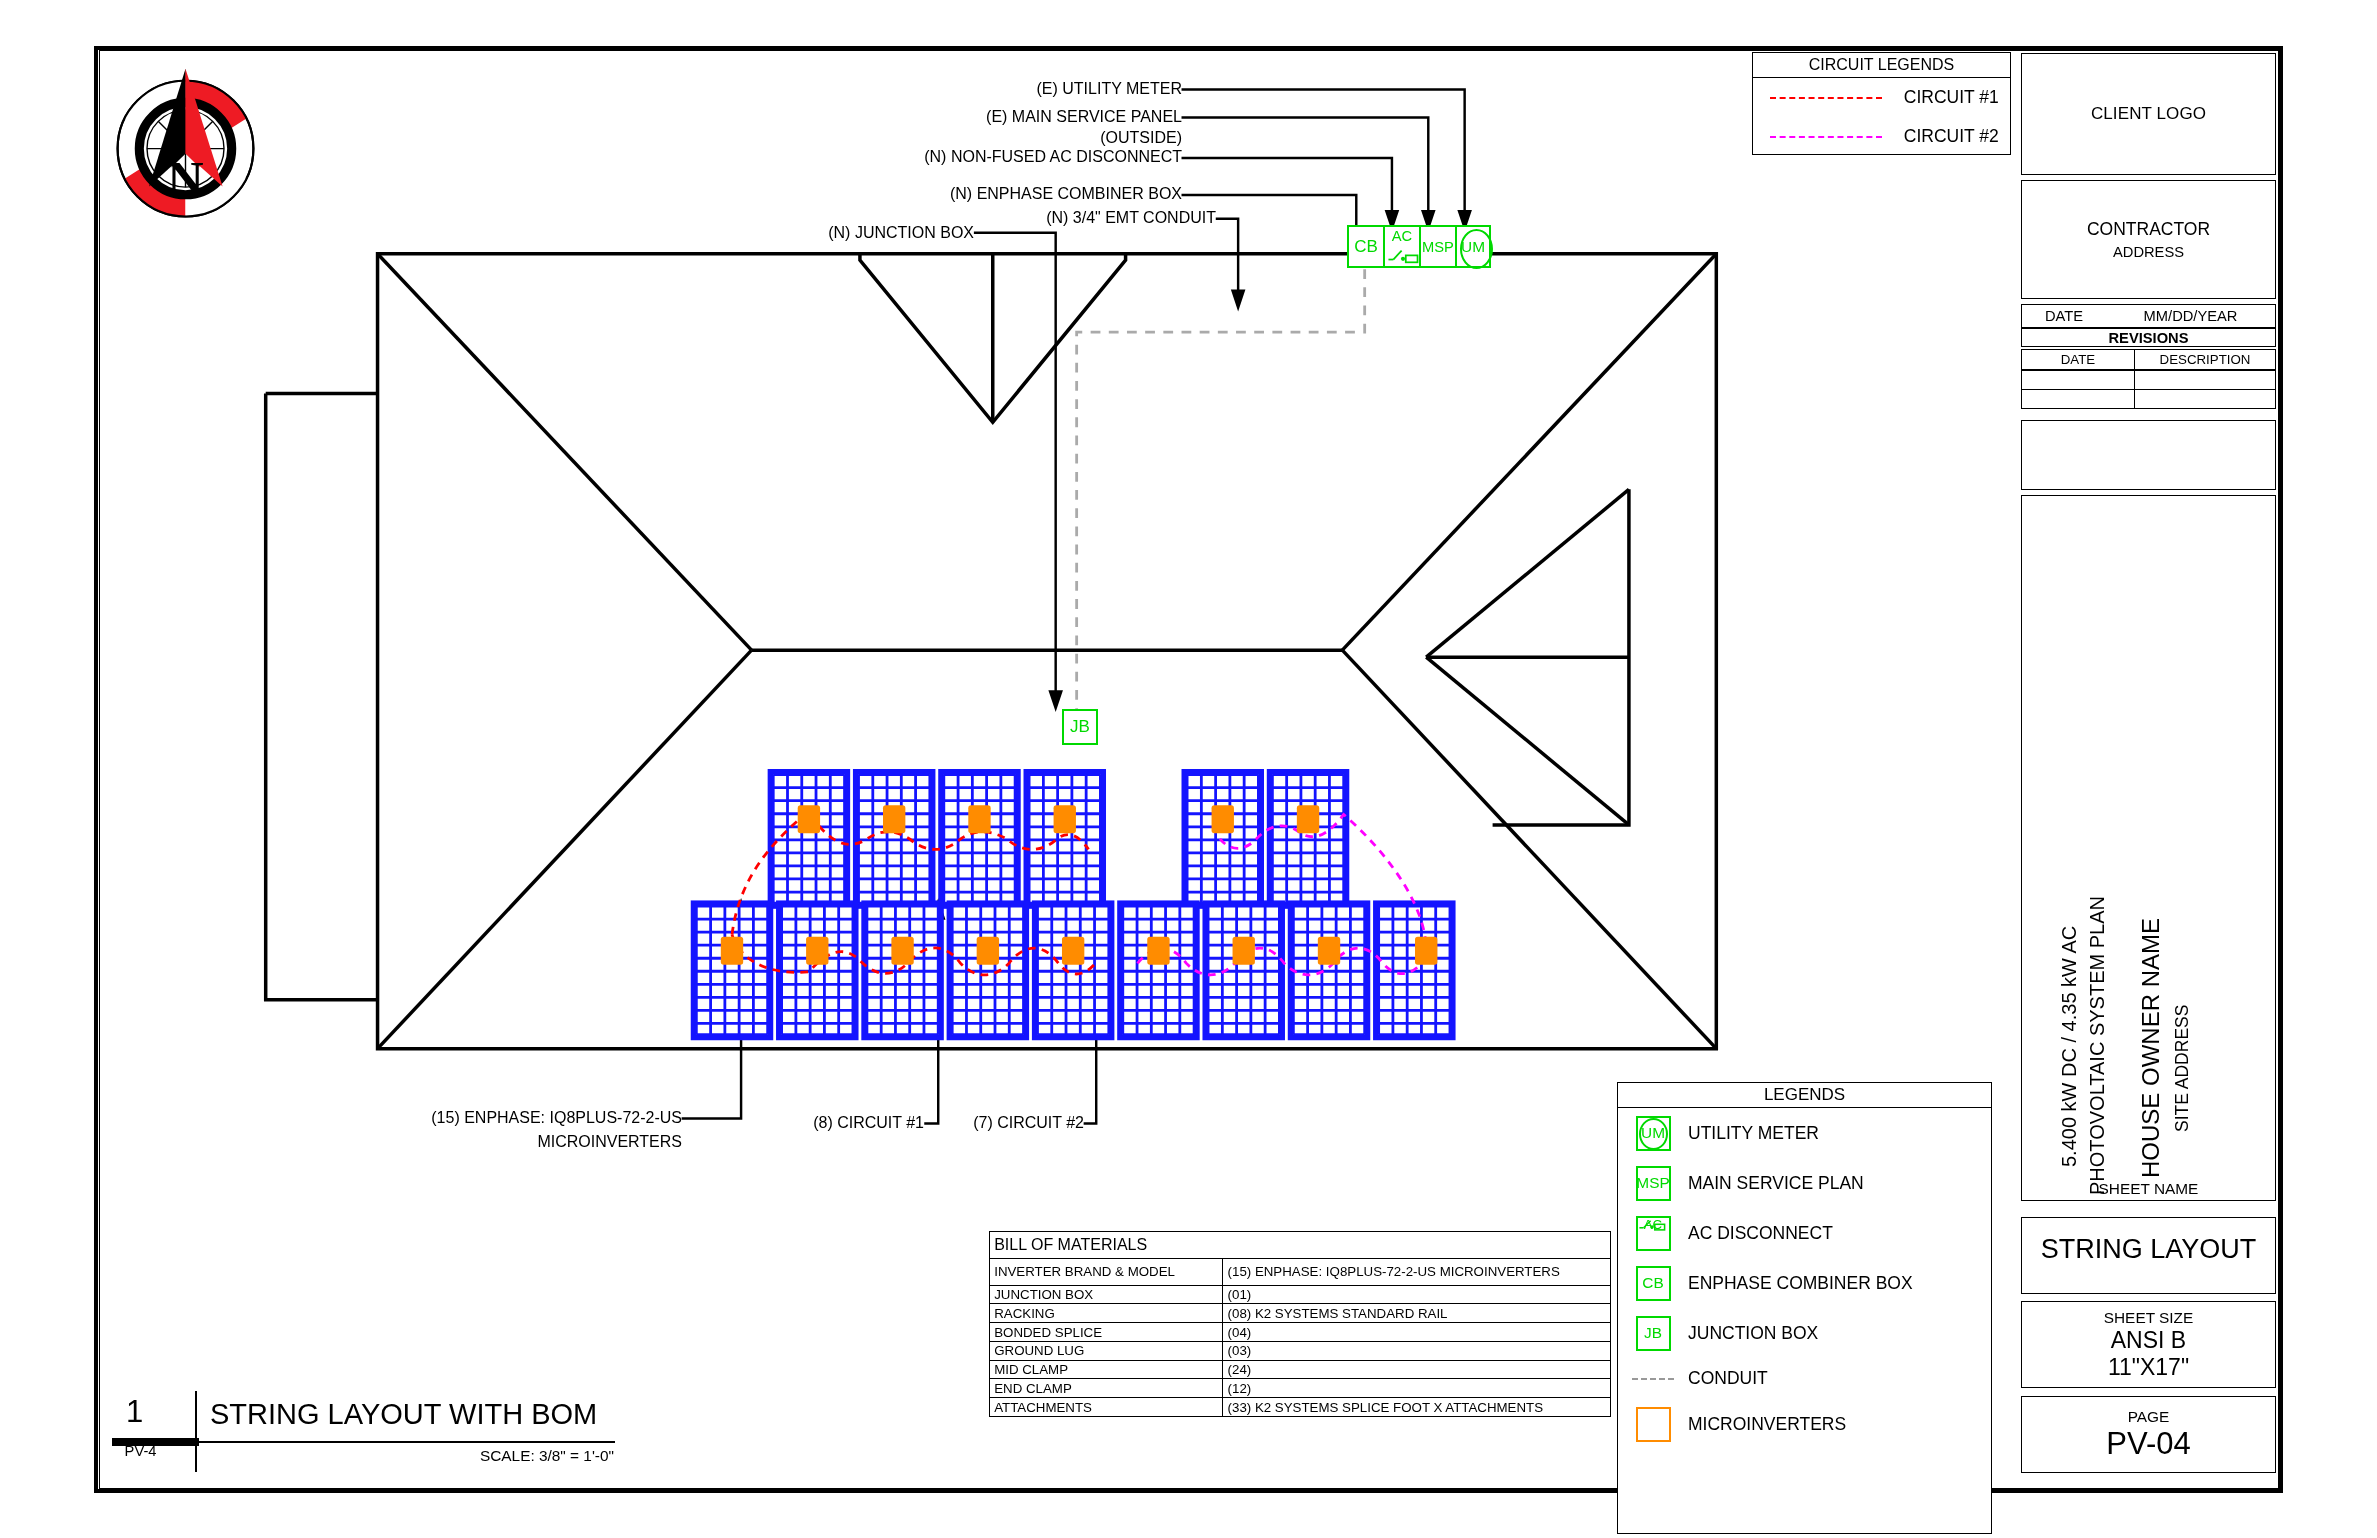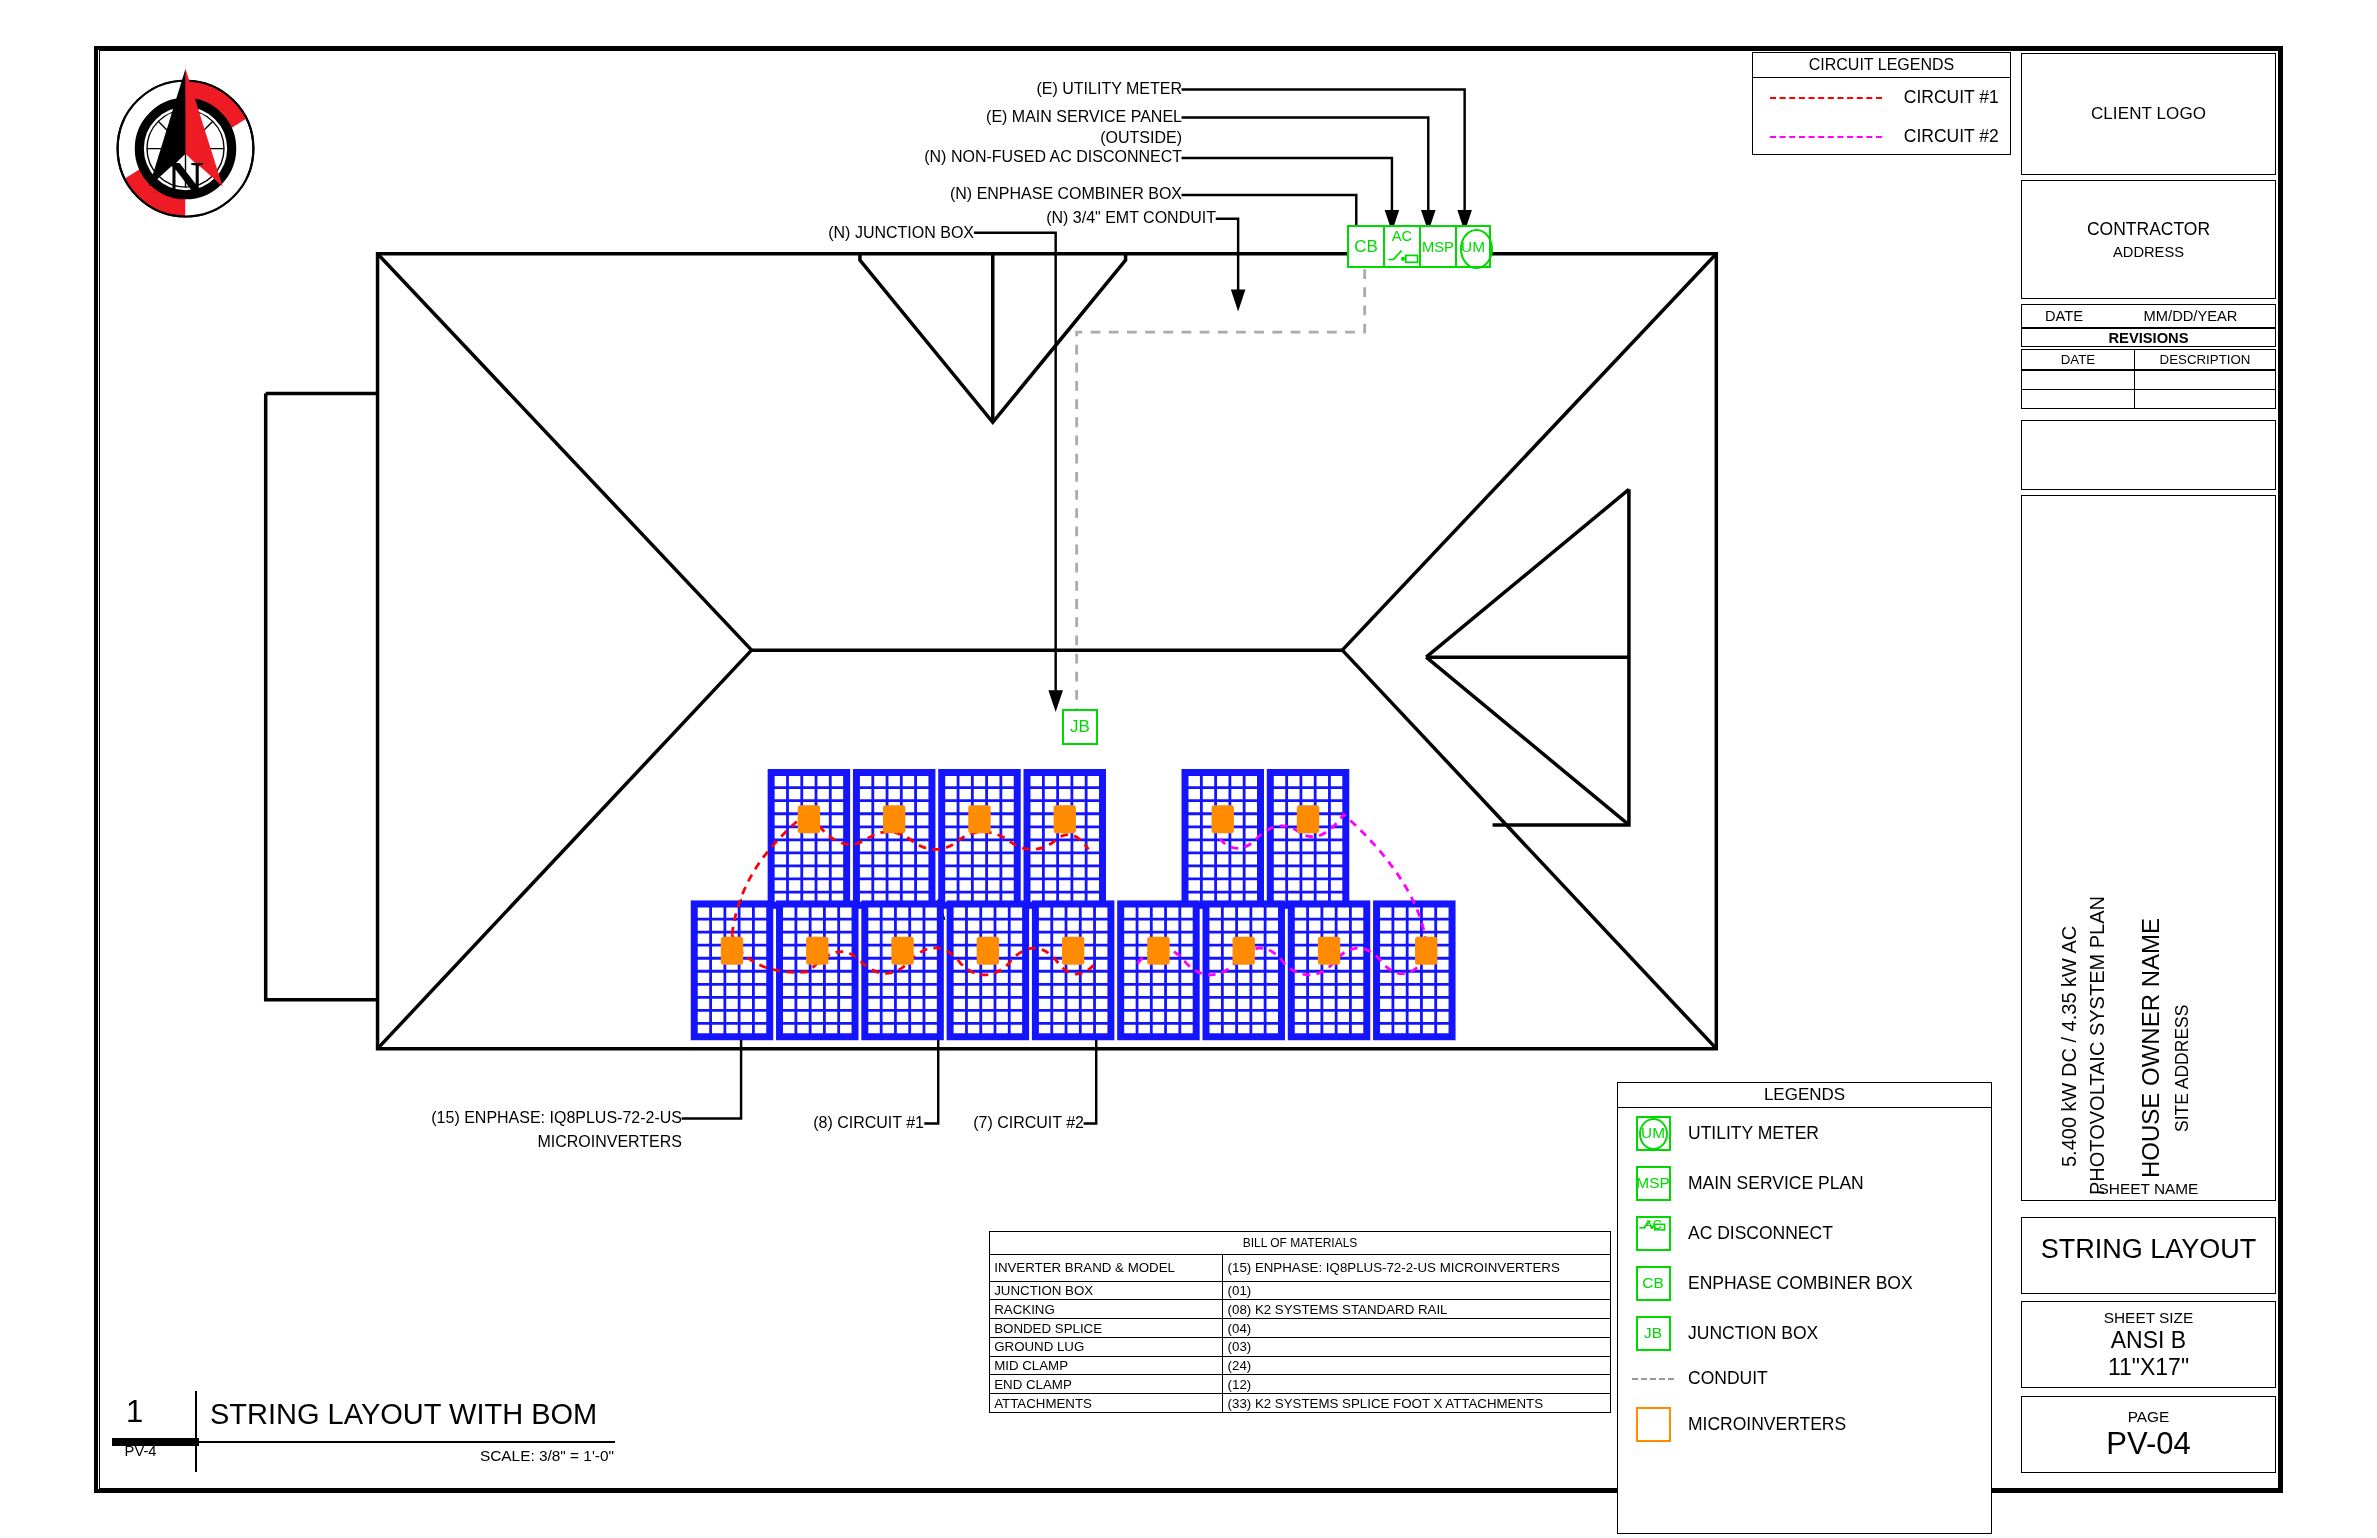--- a/index.html
+++ b/index.html
@@ -63,21 +63,21 @@
   .gsq{width:31px;height:31px;border:2.1px solid #00d900;color:#00d900;
        display:flex;align-items:center;justify-content:center;font-size:15.4px;position:relative;}
   .osq{width:31px;height:31px;border:2.1px solid #ff8c00;}
   .dashline{width:42px;border-top:2.1px dashed #999;}
 
   
   #bom{left:989px;top:1231px;width:622px;}
   #bom .t{width:100%;border-collapse:collapse;}
   #bom td,#bom th{border:1.4px solid #000;font-size:13.3px;padding:1.4px 4.2px;
                    font-family:"Liberation Sans",sans-serif;font-weight:400;text-align:left;}
-  #bom .title{text-align:center;font-size:12px;padding:4.2px;}
+  #bom .title{font-size:16px;padding:4.2px;}
   #bom .c1{width:224px;}
   .bom-tall td{height:22.4px;}
 
   
   #detail-title{left:112px;top:1388px;width:503px;height:84px;}
   #dt-num{position:absolute;left:14px;top:5.6px;font-size:31px;}
   #dt-sub{position:absolute;left:12.6px;top:55px;font-size:14.7px;}
   #dt-vline{position:absolute;left:83px;top:2.8px;width:2.1px;height:81px;background:#000;}
   #dt-name{position:absolute;left:98px;top:9.8px;font-size:29px;white-space:nowrap;}
   #dt-hline{position:absolute;left:0px;top:53px;width:503px;height:2.1px;background:#000;}

